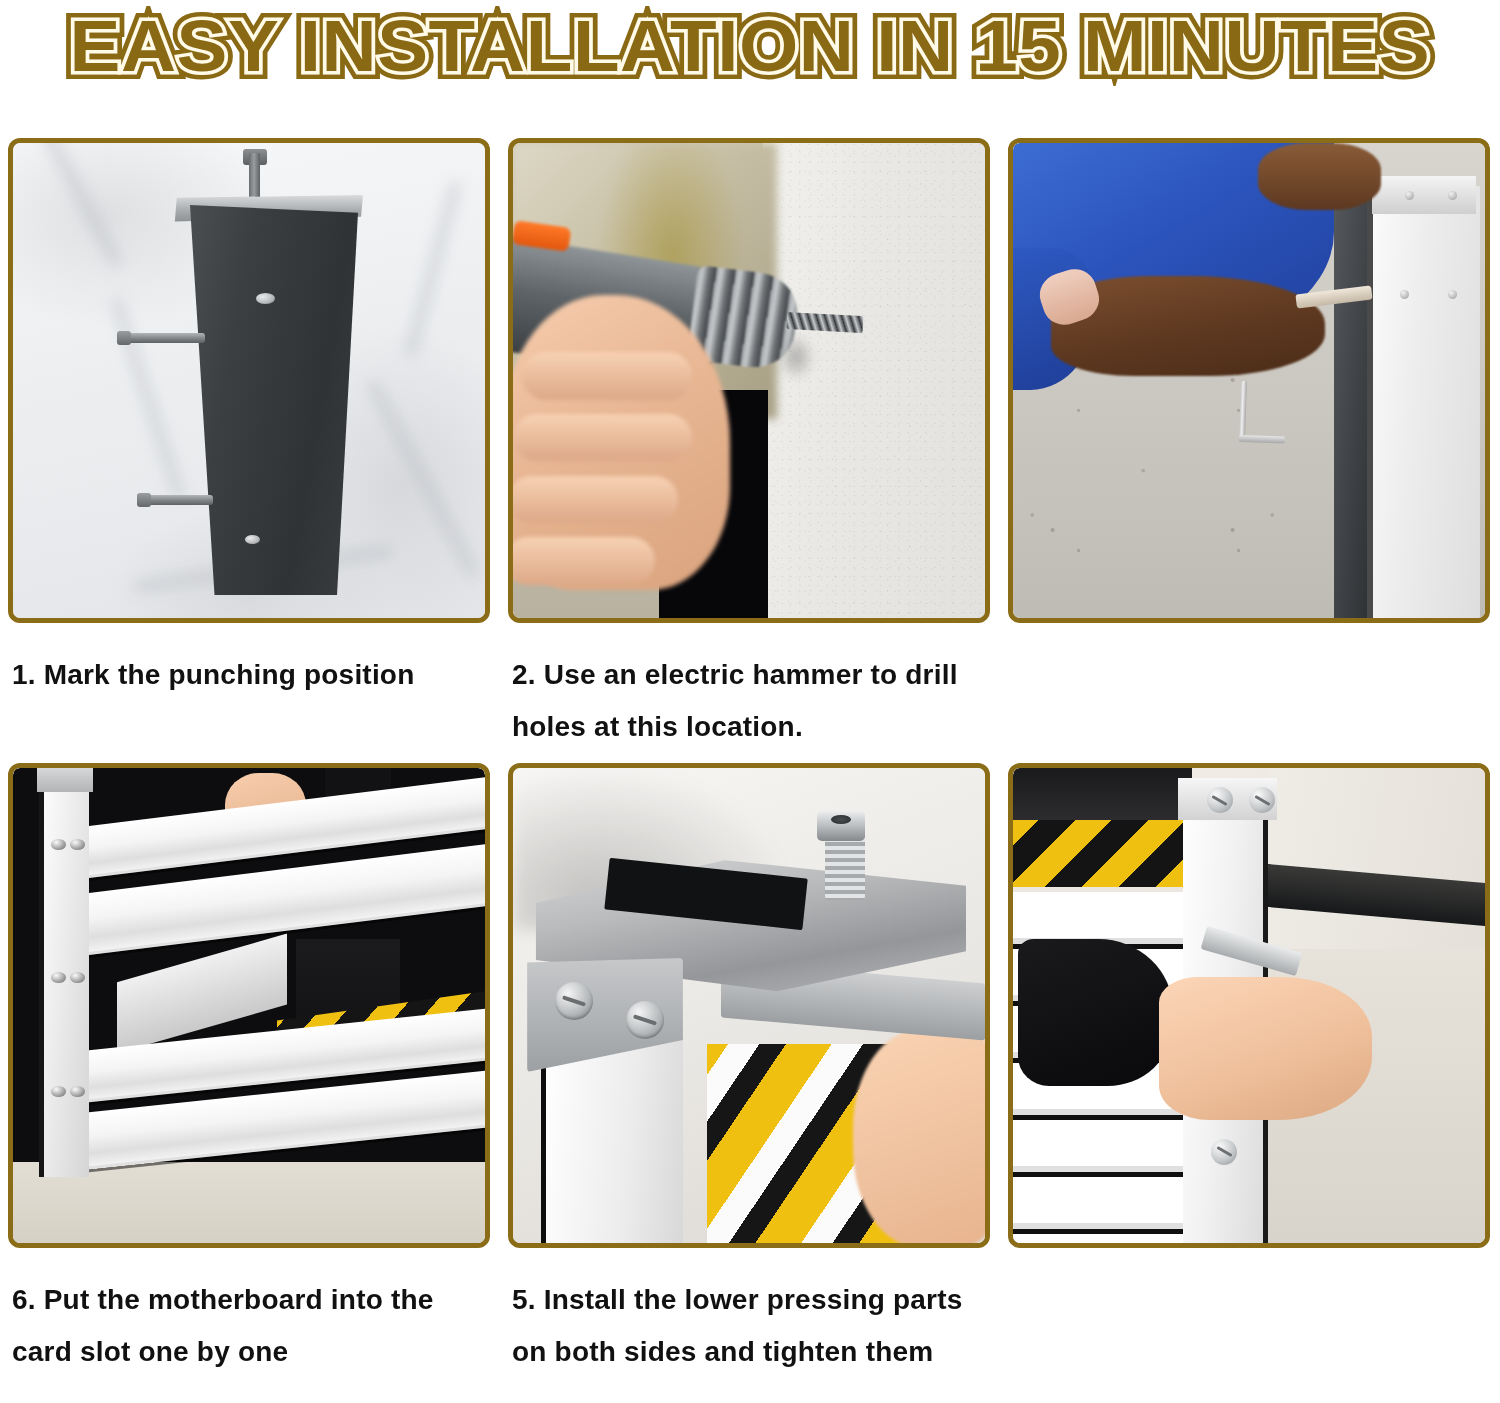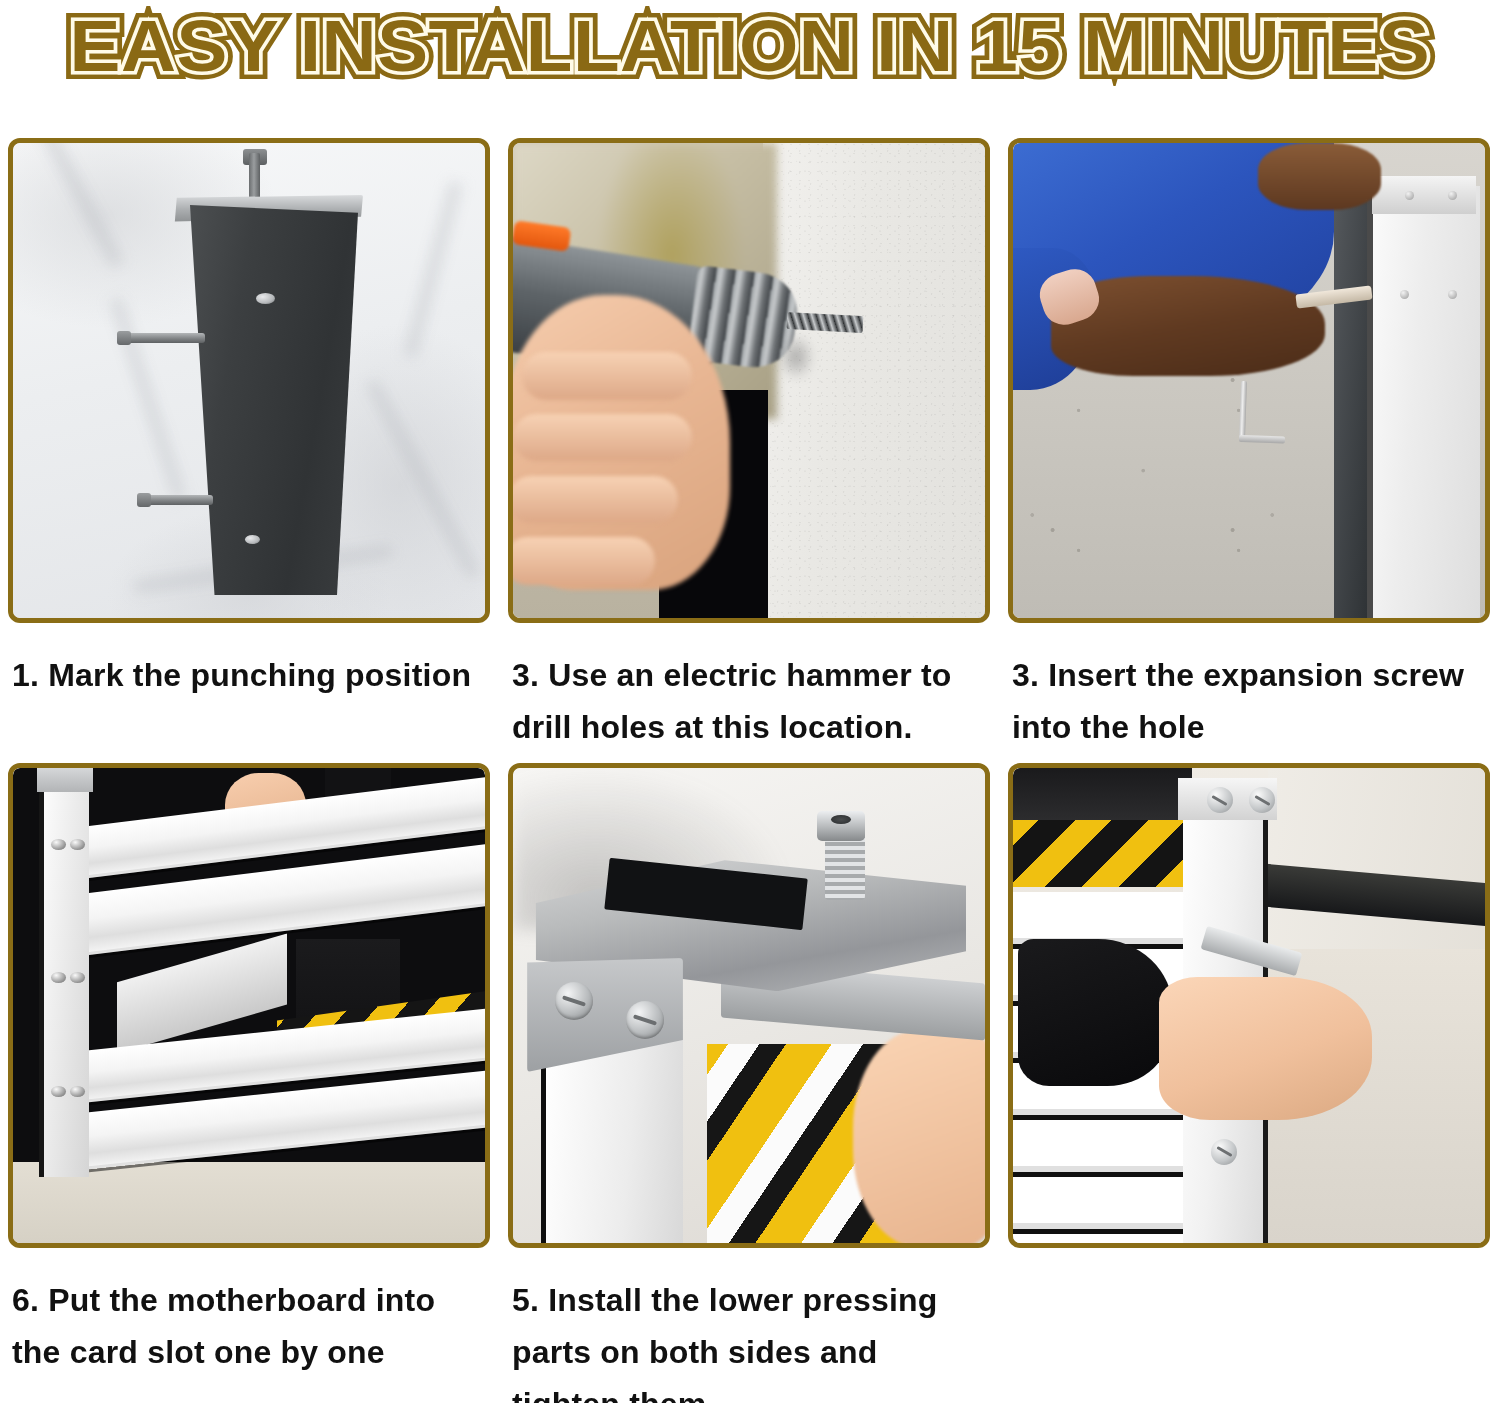--- a/index.html
+++ b/index.html
@@ -75,21 +75,21 @@
   .panel .inner {
     position: absolute; inset: 0;
     overflow: hidden;
     border-radius: 7px;
   }
 
   .caption {
     padding: 26px 4px 0 4px;
     font-family: "Liberation Sans Narrow", "Liberation Sans", sans-serif;
     font-weight: 700;
-    font-size: 32px;
+    font-size: 28px;
     line-height: 52px;
     color: #111;
     letter-spacing: 0.2px;
   }
   .caption.wide {
     font-family: "Liberation Sans", sans-serif;
     font-size: 33px;
     letter-spacing: -0.3px;
   }
 
@@ -579,21 +579,21 @@
             <div class="p2-chuck"></div>
             <div class="p2-dust"></div>
             <div class="p2-bit"></div>
             <div class="p2-hand"></div>
             <div class="p2-fing" style="left:2%;top:44%;width:36%;height:10%;"></div>
             <div class="p2-fing" style="left:0%;top:57%;width:38%;height:10%;"></div>
             <div class="p2-fing" style="left:-1%;top:70%;width:36%;height:10%;"></div>
             <div class="p2-fing" style="left:-2%;top:83%;width:32%;height:10%;"></div>
           </div>
         </div>
-        <div class="caption">3. Use an electric hammer to drill holes at this location.</div>
+        <div class="caption">2. Use an electric hammer to drill holes at this location.</div>
       </div>
 
       <div class="cell">
         <div class="panel">
           <div class="inner">
             <div class="p3-floor"></div>
             <div class="p3-column2"></div>
             <div class="p3-column"></div>
             <div class="p3-coltop"></div>
             <div class="p3-scr" style="right:6%;top:10%;"></div>
@@ -602,21 +602,20 @@
             <div class="p3-scr" style="right:16%;top:31%;"></div>
             <div class="p3-shirt"></div>
             <div class="p3-shirt2"></div>
             <div class="p3-arm"></div>
             <div class="p3-cuff"></div>
             <div class="p3-hand2"></div>
             <div class="p3-tool"></div>
             <div class="p3-allen"></div>
           </div>
         </div>
-        <div class="caption">3. Insert the expansion screw into the hole</div>
       </div>
 
     </div>
 
     <div class="row" style="margin-top:10px">
 
       <div class="cell">
         <div class="panel">
           <div class="inner">
             <div class="p4-bg"></div>

